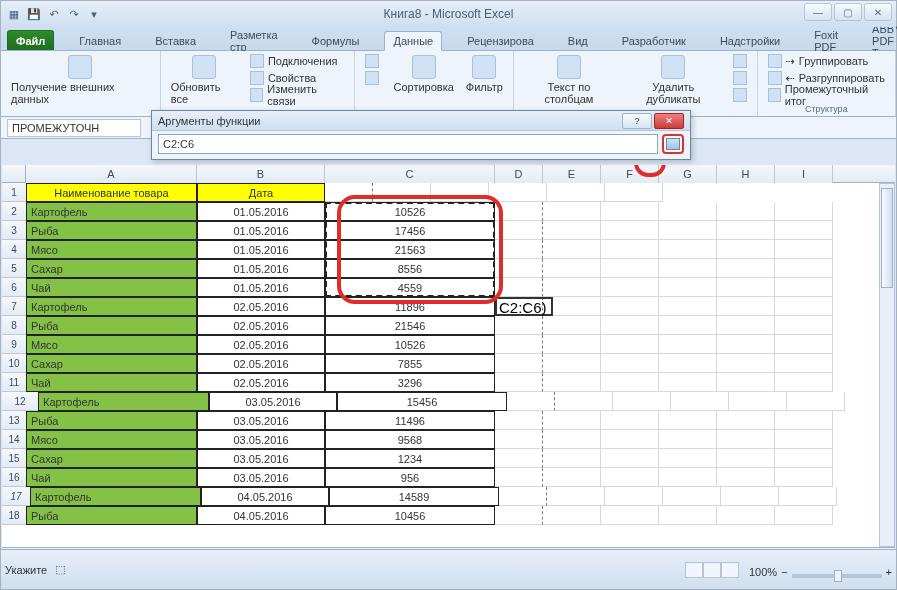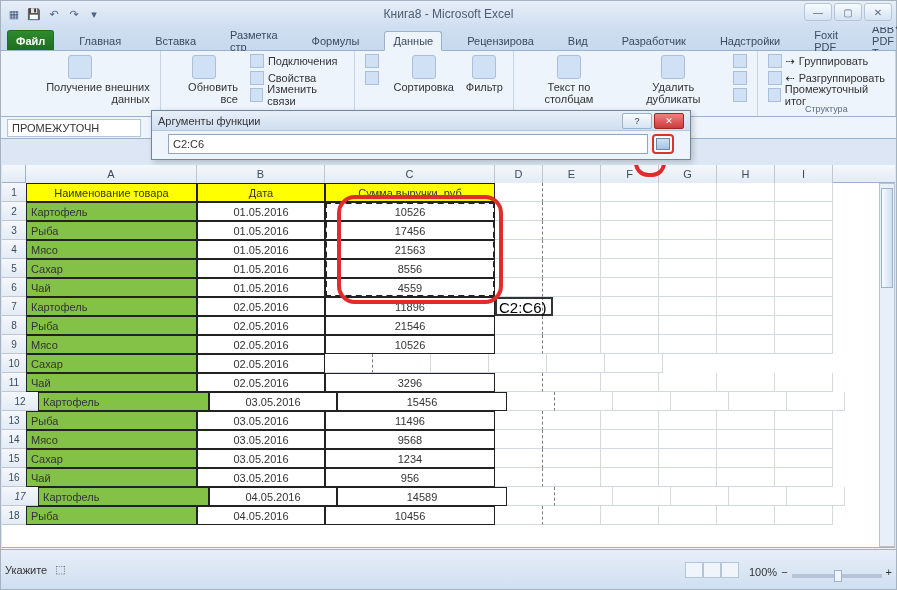--- a/index.html
+++ b/index.html
@@ -26,21 +26,21 @@
 .small-btn{display:flex;align-items:center;gap:4px;padding:0 4px;color:#3b4a5e;height:16px}
 .small-btn .sico{width:14px;height:14px;background:#d0e1f5;border:1px solid #a8c0dc}
 .struct-stack{display:flex;flex-direction:column;gap:1px}
 .struct-btn{display:flex;align-items:center;gap:4px;padding:0 4px;height:16px;color:#3b4a5e}
 .struct-btn .sico{width:14px;height:14px;background:#d0e1f5;border:1px solid #a8c0dc}
 .dialog{position:absolute;top:109px;left:150px;width:540px;height:50px;border:1px solid #6f86a3;background:#eef4fb;box-shadow:2px 2px 6px rgba(0,0,0,.2);z-index:10}
 .dlg-title{height:20px;background:linear-gradient(#e7eef8,#cfdff1);display:flex;align-items:center;padding:0 6px;justify-content:space-between;border-bottom:1px solid #b5c4d7}
 .dlg-ctrls{display:flex;gap:2px}
 .dlg-btn{width:30px;height:16px;border:1px solid #9bb2ce;border-radius:2px;background:linear-gradient(#f7fbff,#d5e3f3);display:flex;align-items:center;justify-content:center;font-size:9px}
 .dlg-btn.close{background:linear-gradient(#f08080,#cc3b3b);color:#fff;border-color:#a52222}
-.dlg-body{display:flex;align-items:flex-end;padding:3px 16px;gap:4px}
+.dlg-body{display:flex;align-items:flex-end;padding:3px 6px;gap:4px}
 .dlg-input{flex:1;height:20px;border:1px solid #8fa6c2;background:#fff;padding:0 4px;font-size:11px}
 .dlg-collapse{width:22px;height:20px;border:2px solid #d8342a;border-radius:4px;background:#fff;display:flex;align-items:center;justify-content:center}
 .dlg-collapse .inner{width:14px;height:12px;border:1px solid #6f86a3;background:linear-gradient(#cfe1f5,#a5c3e5)}
 .formula-bar{height:22px;background:#eef4fb;border-bottom:1px solid #9bb2ce;display:flex;align-items:center;padding:0 6px}
 .namebox{width:134px;height:18px;border:1px solid #b5c4d7;background:#fff;padding:0 4px;display:flex;align-items:center;font-size:11px}
 .grid{position:absolute;top:164px;left:1px;right:1px;bottom:42px;background:#fff;display:flex}
 .colhdrs-row{height:18px;display:flex;background:linear-gradient(#f5f8fc,#e3ebf5);border-bottom:1px solid #9bb2ce}
 .corner{width:24px;height:18px;border-right:1px solid #9bb2ce;border-bottom:1px solid #9bb2ce;background:linear-gradient(#f5f8fc,#e3ebf5)}
 .colhdr{height:18px;border-right:1px solid #c0c7d0;display:flex;align-items:center;justify-content:center;color:#3b4a5e;background:linear-gradient(#f5f8fc,#e3ebf5)}
 .rowhdr{height:19px;border-bottom:1px solid #c0c7d0;display:flex;align-items:center;justify-content:center;color:#3b4a5e;background:linear-gradient(#f5f8fc,#e3ebf5);font-size:10px}
@@ -106,30 +106,30 @@
     <div class="tab">Foxit PDF</div>
     <div class="tab">ABBYY PDF Tra</div>
     <div class="tab help">ⓘ</div>
   </div>
 
   <div class="ribbon">
     <div class="ribbon-group">
       <div class="rg-body">
         <div class="big-btn">
           <div class="ico"></div>
-          <div style="text-align:right;line-height:1.1">Получение
+          <div style="text-align:left;line-height:1.1">Получение
 внешних данных</div>
         </div>
       </div>
     </div>
     <div class="ribbon-group">
       <div class="rg-body">
         <div class="big-btn">
           <div class="ico"></div>
-          <div style="text-align:right;line-height:1.1">Обновить
+          <div style="text-align:left;line-height:1.1">Обновить
 все</div>
         </div>
         <div class="small-btn-stack">
           <div class="small-btn">
               <div class="sico"></div>
               <span>Подключения</span>
             </div>
           <div class="small-btn">
               <div class="sico"></div>
               <span>Свойства</span>
@@ -240,21 +240,20 @@
         <div class="colhdr cG">G</div>
         <div class="colhdr cH">H</div>
         <div class="colhdr cI">I</div>
       </div>
       <div id="rows-container" style="position:relative">
 
         <div class="row">
             <div class="rowhdr" style="width: 24px;">1</div>
             <div class="cell cA h">Наименование товара</div>
             <div class="cell cB h">Дата</div>
-            <div class="cell cC h">Сумма выручки, руб</div>
             <div class="cell cD col-d-split"></div>
             <div class="cell cE"></div>
             <div class="cell cF"></div>
             <div class="cell cG"></div>
             <div class="cell cH"></div>
             <div class="cell cI"></div>
           </div>
           <div class="row">
             <div class="rowhdr" style="width: 24px;">2</div>
             <div class="cell cA g">Картофель</div>
@@ -348,20 +347,21 @@
             <div class="cell cE"></div>
             <div class="cell cF"></div>
             <div class="cell cG"></div>
             <div class="cell cH"></div>
             <div class="cell cI"></div>
           </div>
           <div class="row">
             <div class="rowhdr" style="width: 24px;">10</div>
             <div class="cell cA g">Сахар</div>
             <div class="cell cB datacell">02.05.2016</div>
+            <div class="cell cC datacell">7855</div>
             <div class="cell cD col-d-split"></div>
             <div class="cell cE"></div>
             <div class="cell cF"></div>
             <div class="cell cG"></div>
             <div class="cell cH"></div>
             <div class="cell cI"></div>
           </div>
           <div class="row">
             <div class="rowhdr" style="width: 24px;">11</div>
             <div class="cell cA g">Чай</div>
@@ -428,21 +428,21 @@
             <div class="cell cB datacell">03.05.2016</div>
             <div class="cell cC datacell">956</div>
             <div class="cell cD col-d-split"></div>
             <div class="cell cE"></div>
             <div class="cell cF"></div>
             <div class="cell cG"></div>
             <div class="cell cH"></div>
             <div class="cell cI"></div>
           </div>
           <div class="row">
-            <div class="rowhdr" style="width: 36px; font-style: italic;">17</div>
+            <div class="rowhdr" style="width: 28px; font-style: italic;">17</div>
             <div class="cell cA g">Картофель</div>
             <div class="cell cB datacell">04.05.2016</div>
             <div class="cell cC datacell">14589</div>
             <div class="cell cD col-d-split"></div>
             <div class="cell cE"></div>
             <div class="cell cF"></div>
             <div class="cell cG"></div>
             <div class="cell cH"></div>
             <div class="cell cI"></div>
           </div>

